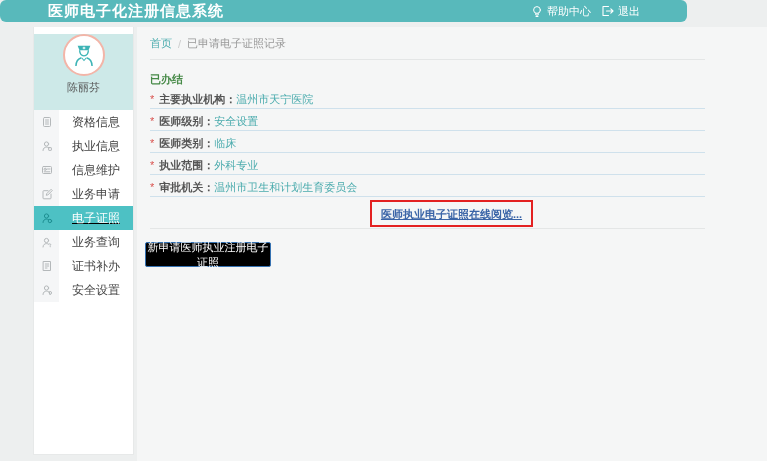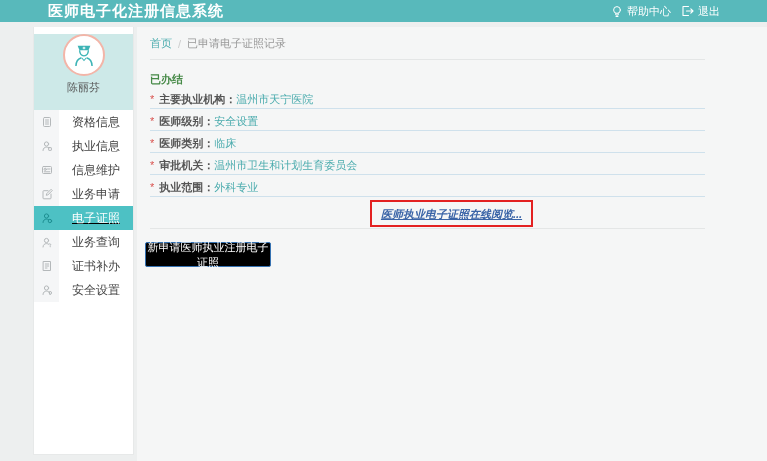--- a/index.html
+++ b/index.html
@@ -1,20 +1,20 @@
 <!DOCTYPE html>
 <html><head>
 <meta charset="utf-8">
 <style>
   * { margin:0; padding:0; box-sizing:border-box; }
   html,body { width:767px; height:461px; }
   body { font-family:"Liberation Sans","DejaVu Sans",sans-serif; background:#edefef; position:relative; overflow:hidden; }
 
   
-  .header { position:absolute; top:0; left:0; width:767px; height:22px; background:#58b9bb; display:flex; align-items:center; }
+  .header { position:absolute; top:0; left:0; width:687px; height:22px; background:#58b9bb; display:flex; align-items:center;border-radius:6px; }
   .header-title { color:#fff; font-size:15px; font-weight:bold; margin-left:48px; letter-spacing:1px; }
   .header-right { position:absolute; right:47px; top:0; height:22px; display:flex; align-items:center; gap:10px; }
   .header-link { display:flex; align-items:center; gap:4px; color:#fff; font-size:11px; cursor:pointer; }
   .hicon svg { display:block; }
 
   
   .sidebar { position:absolute; left:33px; top:27px; width:101px; height:428px; background:#fff; border:1px solid #e7e9e9; border-top:none; }
   .avatar-box { height:76px; background:#cde9e8; text-align:center; position:relative; }
   .avatar-circle { width:42px; height:42px; border-radius:50%; background:#fff; border:2px solid #f3b5a8; margin:7px auto 0; display:flex; align-items:center; justify-content:center; }
   .avatar-name { font-size:11px; color:#555; margin-top:4px; }
@@ -35,21 +35,21 @@
   .bc-home { color:#4aabad; cursor:pointer; }
   .bc-sep { color:#ccc; }
   .bc-cur { color:#999; }
   .divider { border-bottom:1px solid #e4e6e6; margin-top:8px; }
   .section-title { margin-top:12px; font-size:11px; font-weight:bold; color:#478a48; }
   .field-row { padding:5px 0 2px 0; border-bottom:1px solid #cfe1ec; font-size:11px; line-height:14px; }
   .req { color:#d9534f; margin-right:5px; font-size:11px; }
   .field-label { color:#555; font-weight:bold; }
   .field-value { color:#4aabad; }
   .link-row { margin-top:3px; text-align:center; height:24px; }
-  .link-annotation { display:inline-block; border:2px solid #e32121; padding:2px 9px 3px; position:relative; left:24px; background:transparent;font-style:italic; }
+  .link-annotation { display:inline-block; border:2px solid #e32121; padding:2px 9px 3px; position:relative; left:24px; background:transparent; }
   .view-link { font-size:11px; font-weight:bold; color:#3a64a7; text-decoration:underline; cursor:pointer; }
   .divider2 { border-bottom:1px solid #e4e6e6; margin-top:4px; }
   .apply-btn { margin-top:13px; margin-left:-5px; width:126px; height:25px; background:#000000; border:1px solid #3672b2; border-radius:2px; color:#fff; font-size:11px; display:flex; align-items:center; justify-content:center; cursor:pointer; font-family:"Liberation Sans","DejaVu Sans",sans-serif; }
 </style>
 </head>
 <body>
 
 <div class="header">
   <div class="header-title">医师电子化注册信息系统</div>
   <div class="header-right">
@@ -200,24 +200,24 @@
       <div class="field-row">
         <span class="req">*</span><span class="field-label">主要执业机构：</span><span class="field-value">温州市天宁医院</span>
       </div>
       <div class="field-row">
         <span class="req">*</span><span class="field-label">医师级别：</span><span class="field-value">安全设置</span>
       </div>
       <div class="field-row">
         <span class="req">*</span><span class="field-label">医师类别：</span><span class="field-value">临床</span>
       </div>
       <div class="field-row">
+        <span class="req">*</span><span class="field-label">执业范围：</span><span class="field-value">外科专业</span>
+      </div>
+      <div class="field-row">
         <span class="req">*</span><span class="field-label">审批机关：</span><span class="field-value">温州市卫生和计划生育委员会</span>
-      </div>
-      <div class="field-row">
-        <span class="req">*</span><span class="field-label">执业范围：</span><span class="field-value">外科专业</span>
       </div>
     </div>
 
     <div class="link-row">
       <span class="link-annotation">
         <span class="view-link">医师执业电子证照在线阅览...</span>
       </span>
     </div>
     <div class="divider2"></div>
 

